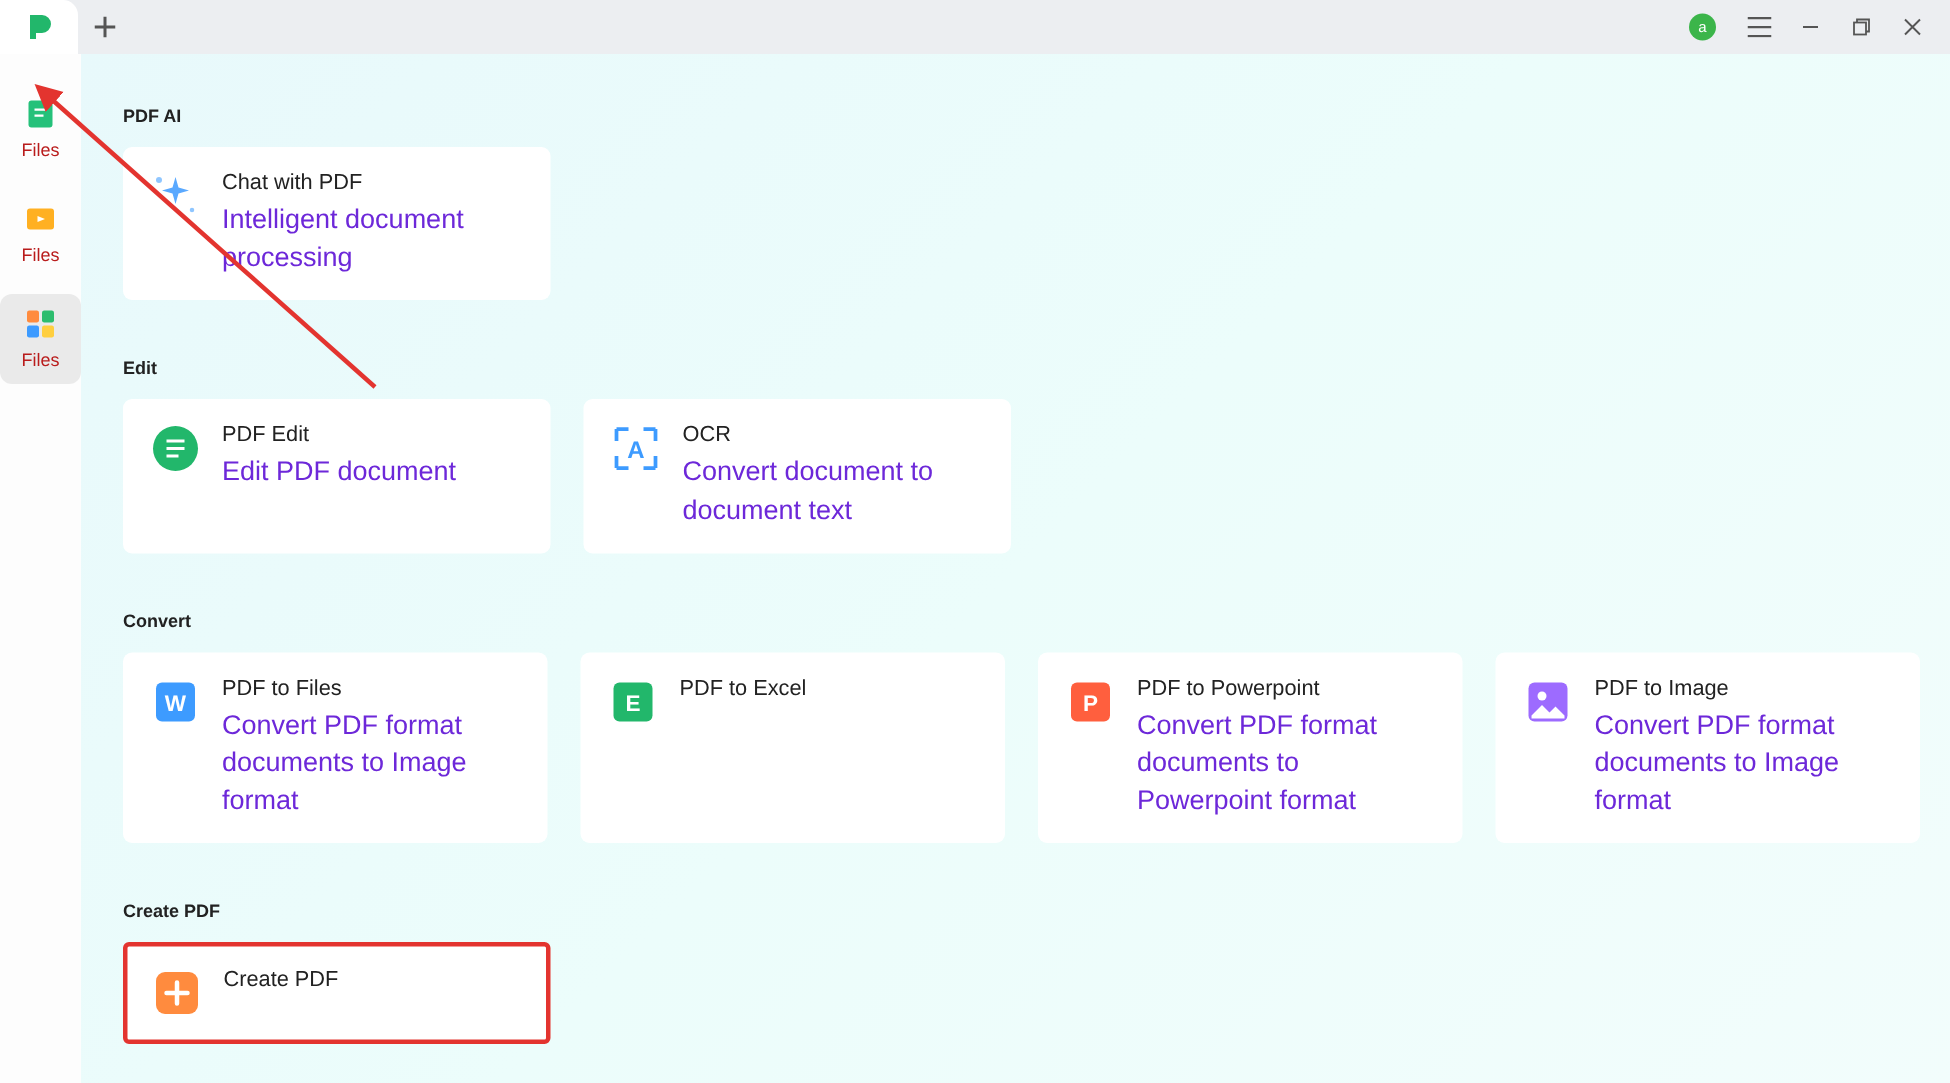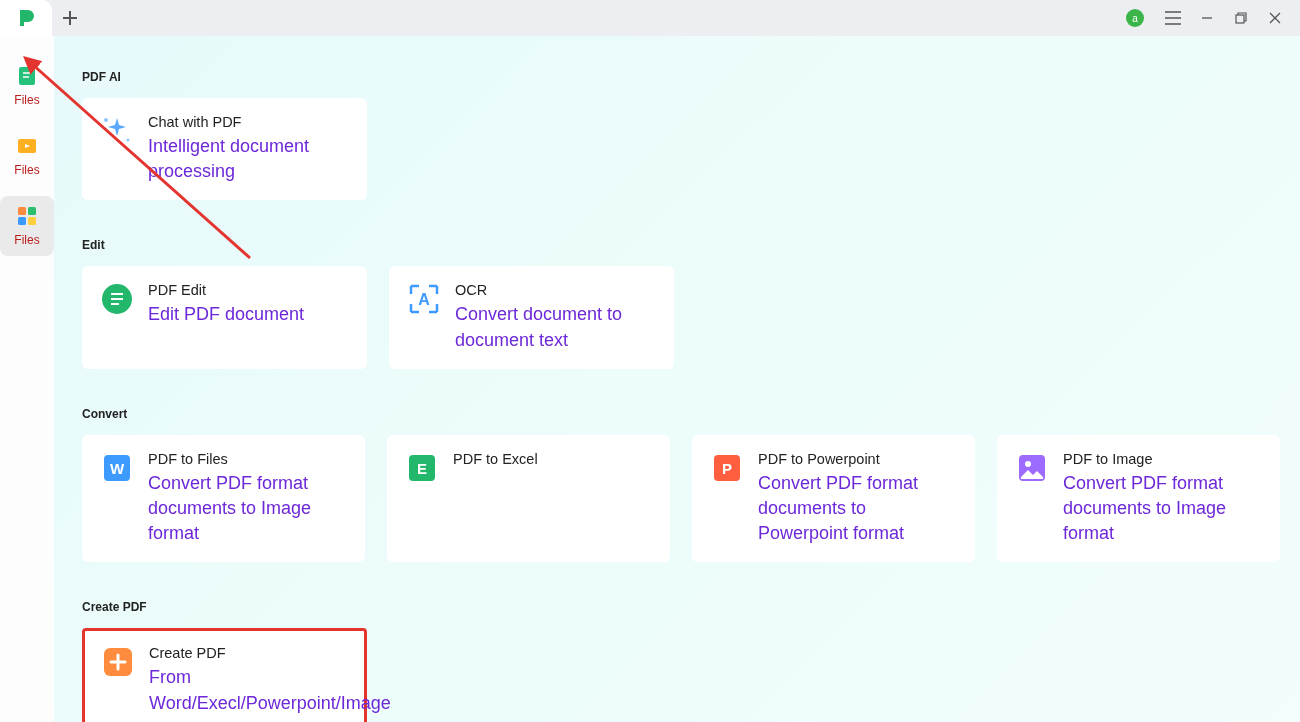--- a/index.html
+++ b/index.html
@@ -220,19 +220,18 @@
     <div class="card-row">
       <div class="card w285 highlight">
         <div class="icon-box">
           <svg width="32" height="32" viewBox="0 0 32 32">
               <rect x="2" y="2" width="28" height="28" rx="6" fill="#ff8b3e"></rect>
               <path d="M16 9v14M9 16h14" stroke="#fff" stroke-width="3" stroke-linecap="round"></path>
             </svg>
         </div>
         <div class="txt">
           <span class="card-title">Create PDF</span>
-          <span class="card-desc">From Word/Execl/Powerpoint/Image</span>
         </div>
       </div>
     </div>
 
   </div>
 </div>
 
 </body></html>

